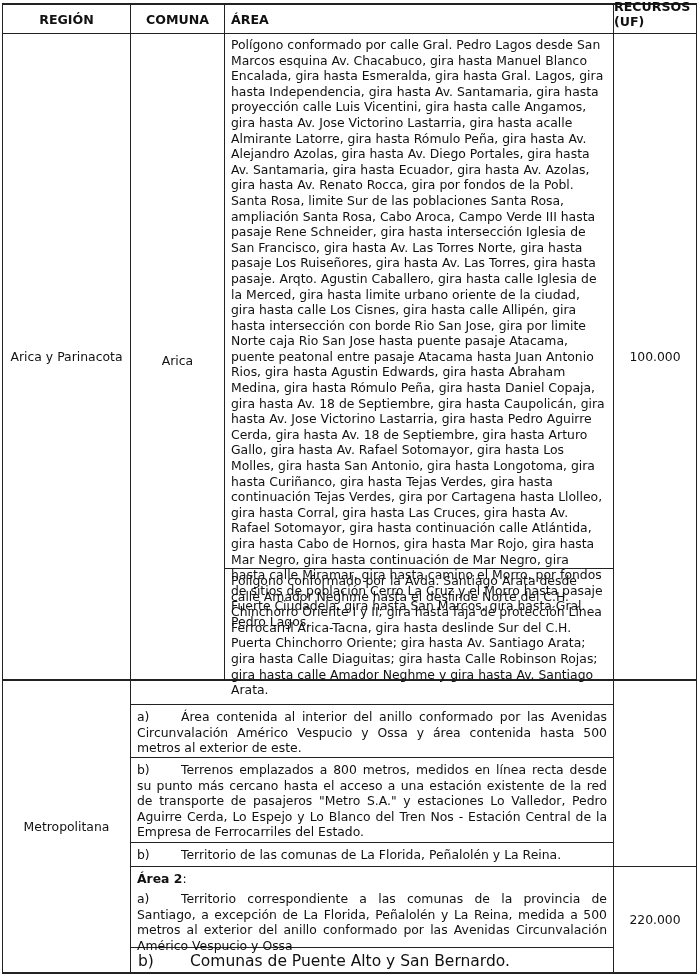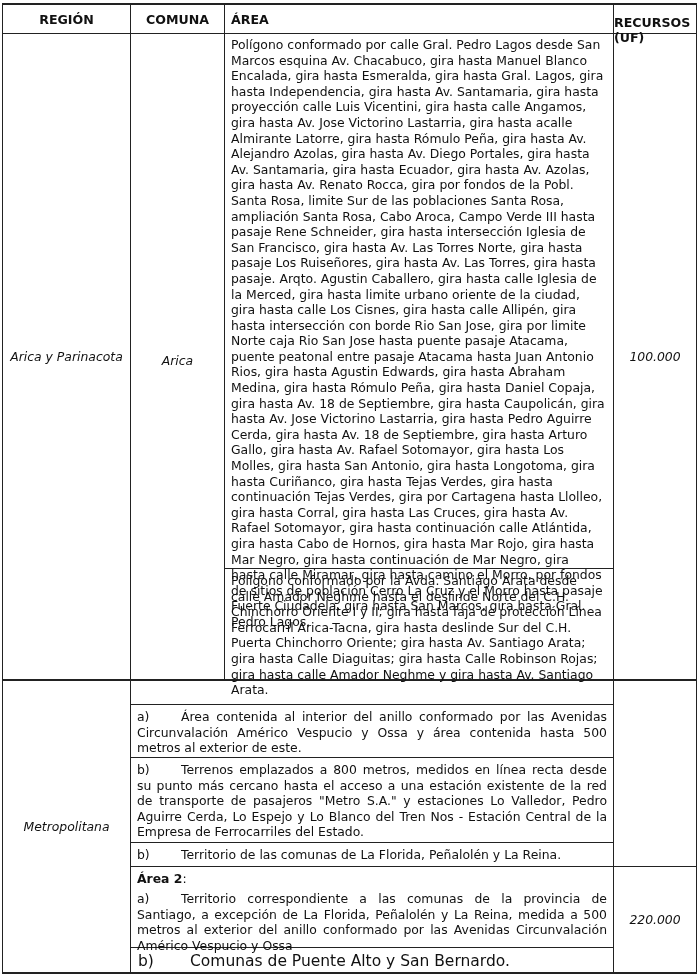--- a/index.html
+++ b/index.html
@@ -2,21 +2,21 @@
 <html><head>
 <meta charset="utf-8">
 <style>
   html, body { margin:0; padding:0; background:#fff; }
   body { width:700px; height:976px; overflow:hidden; font-family:"DejaVu Sans", sans-serif; color:#111; }
   .page { position:relative; width:700px; height:976px; }
   .hline, .vline { position:absolute; background:#222; }
   .cell { position:absolute; box-sizing:border-box; font-size:12.4px; line-height:15.6px; }
   .hdr { font-weight:bold; font-size:12.6px; display:flex; align-items:center; justify-content:center; text-align:left; line-height:15px; }
   .hdr.left { justify-content:flex-start; padding-left:6px; }
-  .center { display:flex; align-items:center; justify-content:center; text-align:center;font-style:italic; }
+  .center { display:flex; align-items:center; justify-content:center; text-align:center; }
   .para { padding:3px 6px 0 6px; }
   .just { text-align:justify; }
   .bold { font-weight:bold; }
   .big { font-size:15.5px; line-height:18px; padding-left:7px; }
   .ind { display:inline-block; width:44px; }
 </style>
 </head>
 <body>
 
 <div class="page">
@@ -35,21 +35,21 @@
 
   <div class="hline" style="left:130px;top:704px;width:484px;height:1px"></div>
   <div class="hline" style="left:130px;top:757px;width:484px;height:1px"></div>
   <div class="hline" style="left:130px;top:842px;width:484px;height:1px"></div>
   <div class="hline" style="left:130px;top:866px;width:567px;height:1px"></div>
   <div class="hline" style="left:130px;top:947px;width:484px;height:1px"></div>
 
   <div class="cell hdr" style="left:3px;top:5px;width:127px;height:28px">REGIÓN</div>
   <div class="cell hdr" style="left:131px;top:5px;width:93px;height:28px">COMUNA</div>
   <div class="cell hdr left" style="left:225px;top:5px;width:388px;height:28px">ÁREA</div>
-  <div class="cell hdr" style="left:614px;top:20px;width:82px;height:20px">RECURSOS (UF)</div>
+  <div class="cell hdr" style="left:614px;top:4px;width:82px;height:20px">RECURSOS (UF)</div>
 
   <div class="cell center" style="left:3px;top:34px;width:127px;height:645px">Arica y Parinacota</div>
   <div class="cell center" style="left:131px;top:38px;width:93px;height:645px">Arica</div>
   <div class="cell para" style="left:225px;top:34px;width:388px;height:534px;padding-top:3px">Polígono conformado por calle Gral. Pedro Lagos desde San Marcos esquina Av. Chacabuco, gira hasta Manuel Blanco Encalada, gira hasta Esmeralda, gira hasta Gral. Lagos, gira hasta Independencia, gira hasta Av. Santamaria, gira hasta proyección calle Luis Vicentini, gira hasta calle Angamos, gira hasta Av. Jose Victorino Lastarria, gira hasta acalle Almirante Latorre, gira hasta Rómulo Peña, gira hasta Av. Alejandro Azolas, gira hasta Av. Diego Portales, gira hasta Av. Santamaria, gira hasta Ecuador, gira hasta Av. Azolas, gira hasta Av. Renato Rocca, gira por fondos de la Pobl. Santa Rosa, limite Sur de las poblaciones Santa Rosa, ampliación Santa Rosa, Cabo Aroca, Campo Verde III hasta pasaje Rene Schneider, gira hasta intersección Iglesia de San Francisco, gira hasta Av. Las Torres Norte, gira hasta pasaje Los Ruiseñores, gira hasta Av. Las Torres, gira hasta pasaje. Arqto. Agustin Caballero, gira hasta calle Iglesia de la Merced, gira hasta limite urbano oriente de la ciudad, gira hasta calle Los Cisnes, gira hasta calle Allipén, gira hasta intersección con borde Rio San Jose, gira por limite Norte caja Rio San Jose hasta puente pasaje Atacama, puente peatonal entre pasaje Atacama hasta Juan Antonio Rios, gira hasta Agustin Edwards, gira hasta Abraham Medina, gira hasta Rómulo Peña, gira hasta Daniel Copaja, gira hasta Av. 18 de Septiembre, gira hasta Caupolicán, gira hasta Av. Jose Victorino Lastarria, gira hasta Pedro Aguirre Cerda, gira hasta Av. 18 de Septiembre, gira hasta Arturo Gallo, gira hasta Av. Rafael Sotomayor, gira hasta Los Molles, gira hasta San Antonio, gira hasta Longotoma, gira hasta Curiñanco, gira hasta Tejas Verdes, gira hasta continuación Tejas Verdes, gira por Cartagena hasta Llolleo, gira hasta Corral, gira hasta Las Cruces, gira hasta Av. Rafael Sotomayor, gira hasta continuación calle Atlántida, gira hasta Cabo de Hornos, gira hasta Mar Rojo, gira hasta Mar Negro, gira hasta continuación de Mar Negro, gira hasta calle Miramar, gira hasta camino el Morro, por fondos de sitios de población Cerro La Cruz y el Morro hasta pasaje Fuerte Ciudadela, gira hasta San Marcos, gira hasta Gral. Pedro Lagos.</div>
   <div class="cell para" style="left:225px;top:569px;width:388px;height:110px;padding-top:4px">Polígono conformado por la Avda. Santiago Arata desde calle Amador Neghme hasta el deslinde Norte del C.H. Chinchorro Oriente I y II; gira hasta faja de protección Línea Ferrocarril Arica-Tacna, gira hasta deslinde Sur del C.H. Puerta Chinchorro Oriente; gira hasta Av. Santiago Arata; gira hasta Calle Diaguitas; gira hasta Calle Robinson Rojas; gira hasta calle Amador Neghme y gira hasta Av. Santiago Arata.</div>
   <div class="cell center" style="left:614px;top:34px;width:82px;height:645px">100.000</div>
 
   <div class="cell center" style="left:3px;top:681px;width:127px;height:291px">Metropolitana</div>
 
 

